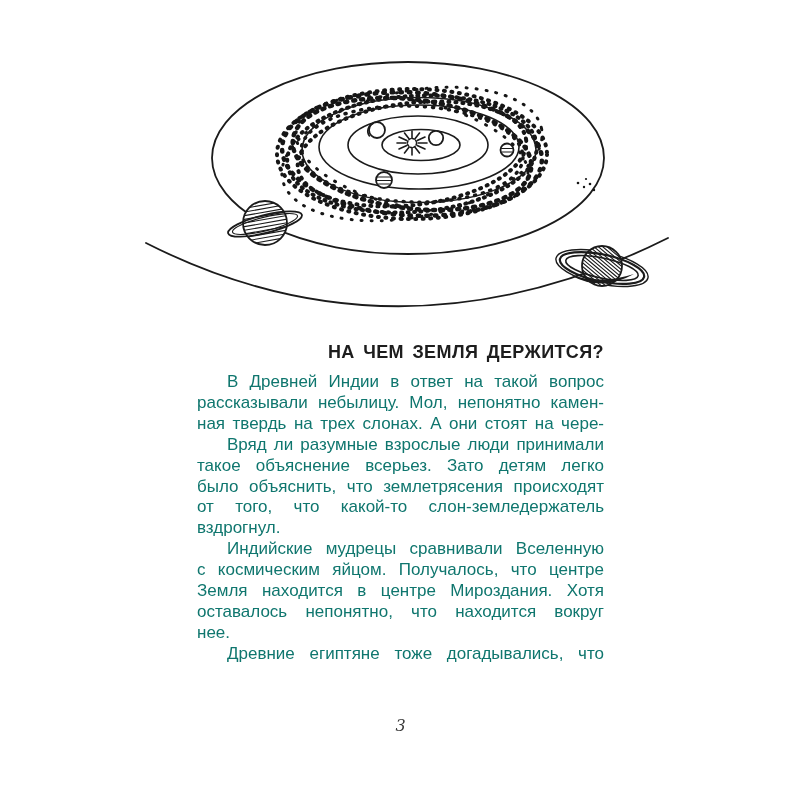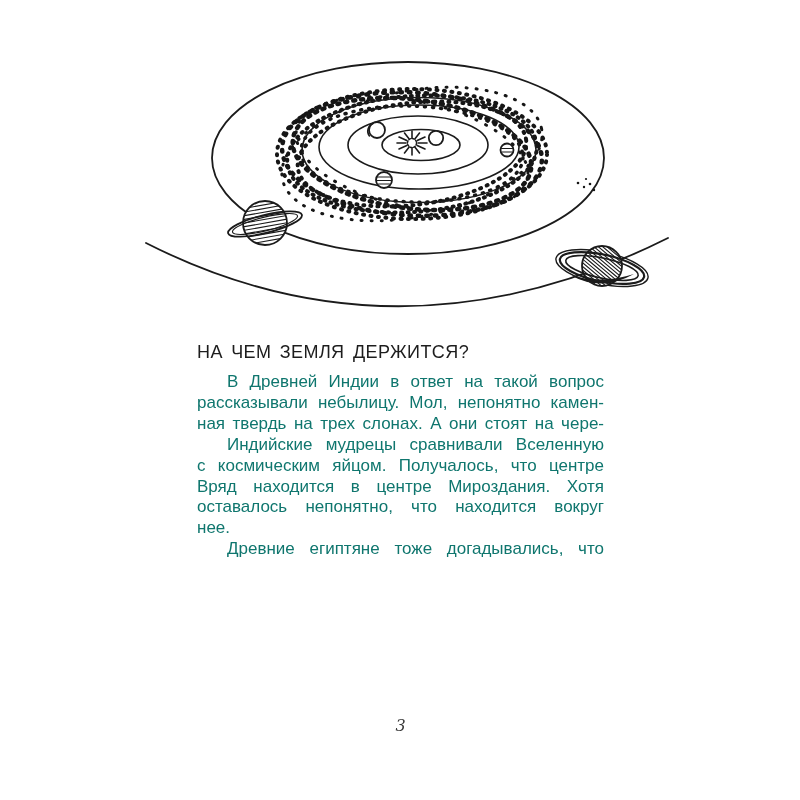--- a/index.html
+++ b/index.html
@@ -6,22 +6,22 @@
   .page{
     position:relative;
     width:800px;height:800px;
     background:#ffffff;
     overflow:hidden;
     font-family:"Liberation Sans",sans-serif;
   }
   .illus{position:absolute;top:0;left:0;}
   .heading{
     position:absolute;top:329px;left:197px;width:407px;
-    text-align:left;
-    font-weight:normal;font-size:18px;line-height:22px;
+    text-align:right;
+    font-weight:bold;font-size:18px;line-height:22px;
     letter-spacing:0.4px;word-spacing:3px;
     color:#1d1d1d;
   }
   .body-text{
     position:absolute;top:372px;left:197px;width:407px;
     font-size:17px;line-height:20.9px;
     color:#0f766e;
   }
   .ln{text-align:justify;text-align-last:justify;white-space:normal;}
   .ln.last{text-align-last:left;}
@@ -158,23 +158,30 @@
 
   <h1 class="heading">НА ЧЕМ ЗЕМЛЯ ДЕРЖИТСЯ?</h1>
 
   <div class="body-text">
     <div>
       <div class="ln indent">В Древней Индии в ответ на такой вопрос</div>
       <div class="ln">рассказывали небылицу. Мол, непонятно камен-</div>
       <div class="ln">ная твердь на трех слонах. А они стоят на чере-</div>
     </div>
     <div>
+      <div class="ln indent">Вряд ли разумные взрослые люди принимали</div>
+      <div class="ln">такое объяснение всерьез. Зато детям легко</div>
+      <div class="ln">было объяснить, что землетрясения происходят</div>
+      <div class="ln">от того, что какой-то слон-земледержатель</div>
+      <div class="ln last">вздрогнул.</div>
+    </div>
+    <div>
       <div class="ln indent">Индийские мудрецы сравнивали Вселенную</div>
       <div class="ln">с космическим яйцом. Получалось, что центре</div>
-      <div class="ln">Вряд находится в центре Мироздания. Хотя</div>
+      <div class="ln">Земля находится в центре Мироздания. Хотя</div>
       <div class="ln">оставалось непонятно, что находится вокруг</div>
       <div class="ln last">нее.</div>
     </div>
     <div>
       <div class="ln indent">Древние египтяне тоже догадывались, что</div>
     </div>
   </div>
 
   <div class="page-number">3</div>
 

